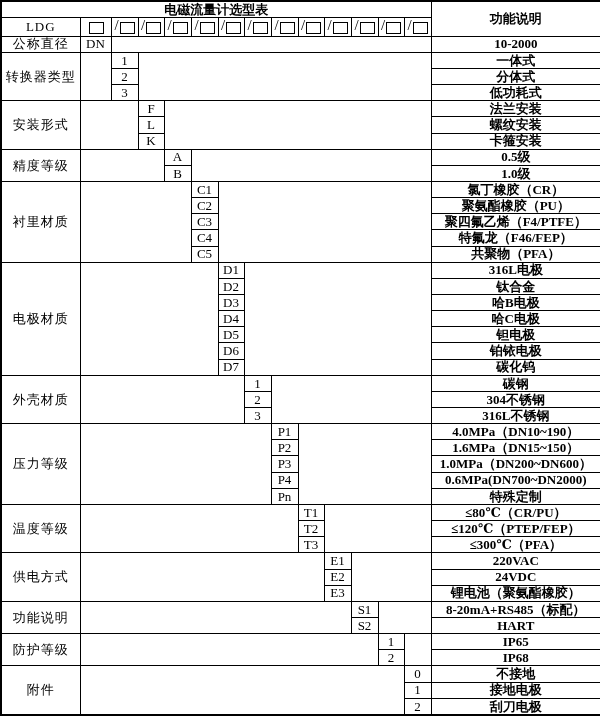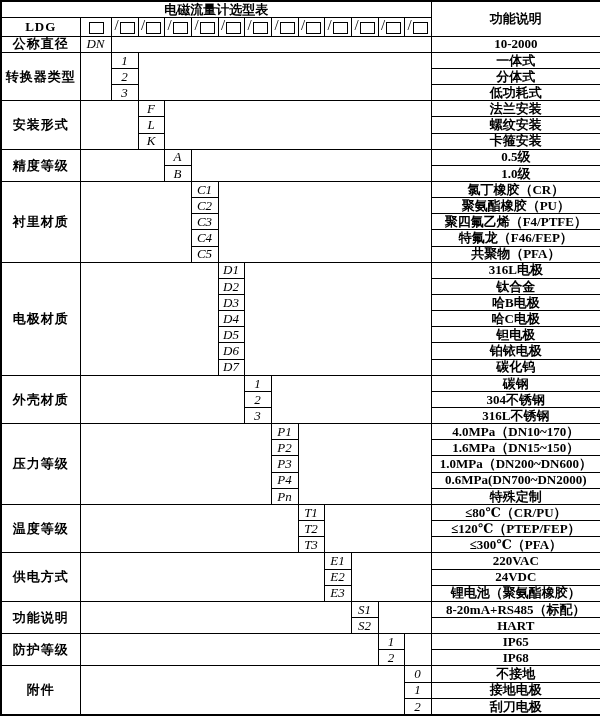--- a/index.html
+++ b/index.html
@@ -15,22 +15,22 @@
   }
   table.seltable td {
     border:1px solid #000;
     padding:0; margin:0;
     text-align:center; vertical-align:middle;
     font-size:13px; line-height:1.05;
     overflow:hidden; white-space:nowrap;
   }
   td.title-cell   { font-weight:bold; font-size:14px; }
   td.rheader-cell { font-weight:bold; font-size:14px; }
-  td.label-cell   { font-size:13px; letter-spacing:1px;font-weight:bold; }
-  td.code-cell    { font-size:12.5px;font-style:italic; }
+  td.label-cell   { font-size:13px; letter-spacing:1px; }
+  td.code-cell    { font-size:12.5px; }
   td.desc-cell    { font-size:13px;font-weight:bold; }
   td.left         { text-align:left; padding-left:2px; }
   td.gap-cell     { }
   
   td.tb           { border-bottom-width:2px; }
   
   td.box-cell .slash { font-size:15px; display:inline-block; transform:translateY(-1px); }
   td.box-cell .box {
     display:inline-block; width:13px; height:10px;
     border:1px solid #000; vertical-align:middle;
@@ -210,21 +210,21 @@
           <td class="code-cell tb">3</td>
           <td class="desc-cell tb">316L不锈钢</td>
         </tr>
       </tbody>
       <tbody>
         <tr>
           <td class="label-cell tb" rowspan="5">压力等级</td>
           <td class="gap-cell tb" rowspan="5" colspan="7"></td>
           <td class="code-cell">P1</td>
           <td class="gap-cell tb" rowspan="5" colspan="5"></td>
-          <td class="desc-cell left">4.0MPa（DN10~170）</td>
+          <td class="desc-cell left">4.0MPa（DN10~190）</td>
         </tr>
         <tr>
           <td class="code-cell">P2</td>
           <td class="desc-cell left">1.6MPa（DN15~150）</td>
         </tr>
         <tr>
           <td class="code-cell">P3</td>
           <td class="desc-cell left">1.0MPa（DN200~DN600）</td>
         </tr>
         <tr>

